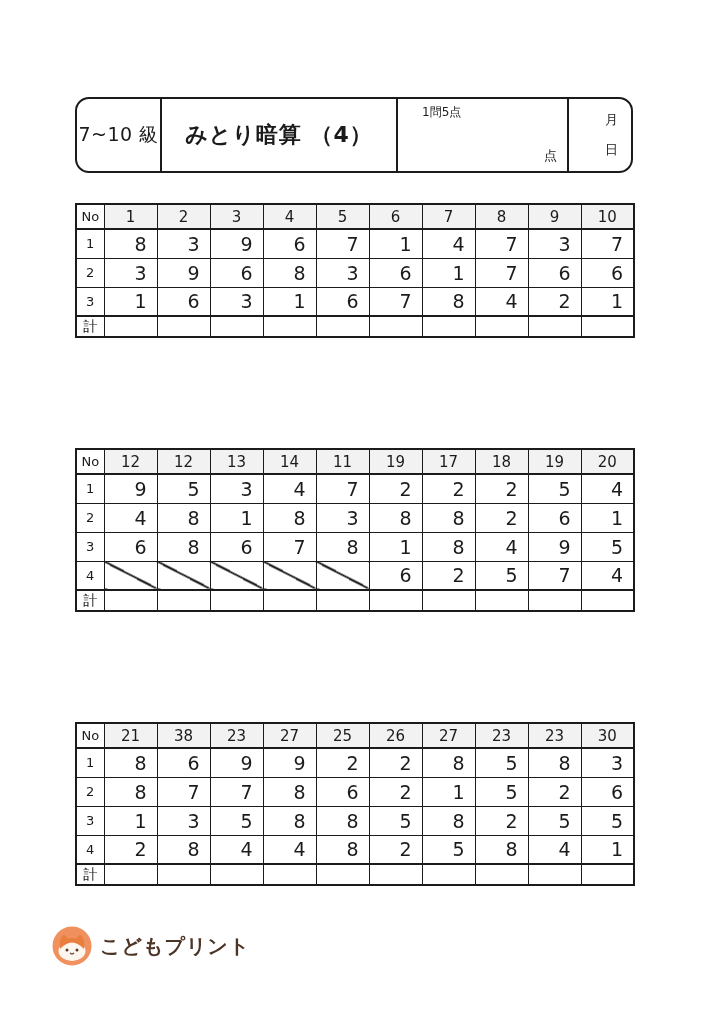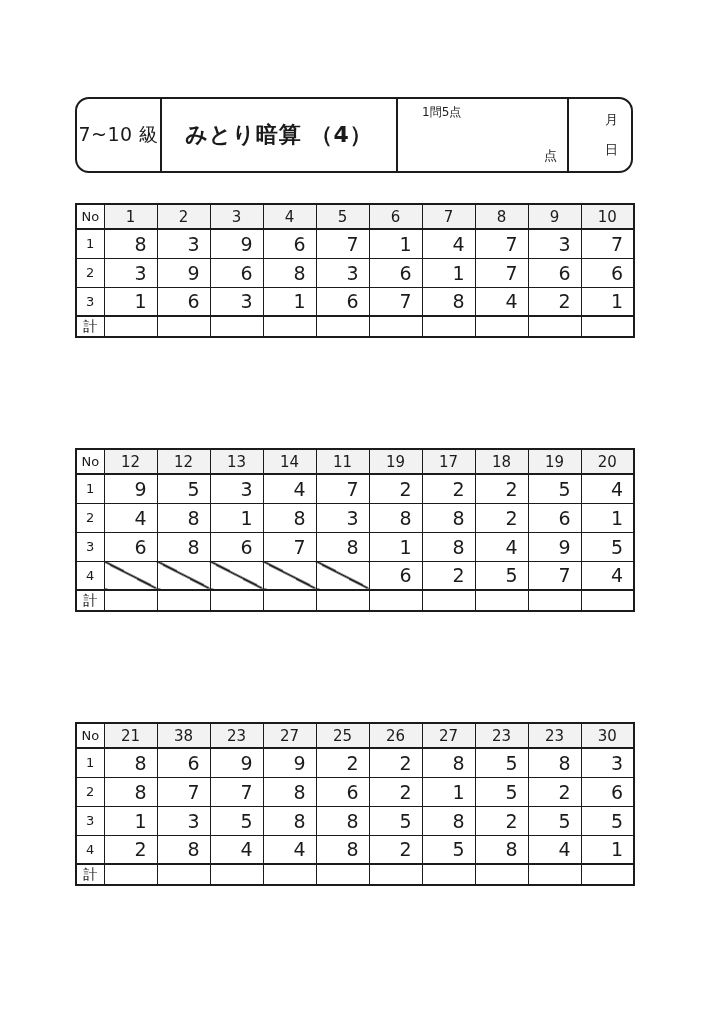--- a/index.html
+++ b/index.html
@@ -358,14 +358,25 @@
             <td></td>
             <td></td>
             <td></td>
             <td></td>
             <td></td>
           </tr>
         </tbody>
       </table>
     </div>
 
+  <div class="logo">
+    <svg class="mark" viewBox="0 0 40 40" aria-hidden="true">
+      <circle cx="20" cy="20" r="19.5" fill="#f0905e"></circle>
+      <ellipse cx="20" cy="25" rx="13.5" ry="10" fill="#fdf6ee"></ellipse>
+      <path d="M8 23 Q6.5 12 12 8.5 L16.5 13 Q20 11.2 23.5 13 L28 8.5 Q33.5 12 32 23 Q26 16.5 20 16.5 Q14 16.5 8 23 Z" fill="#e97f3f"></path>
+      <circle cx="15" cy="24" r="1.5" fill="#5a3a28"></circle>
+      <circle cx="25" cy="24" r="1.5" fill="#5a3a28"></circle>
+      <path d="M18.3 27.2 Q20 29 21.7 27.2" stroke="#5a3a28" stroke-width="1.1" fill="none" stroke-linecap="round"></path>
+    </svg>
+    <span class="wordmark">こどもプリント</span>
+  </div>
 
 </div>
 
 </body></html>

